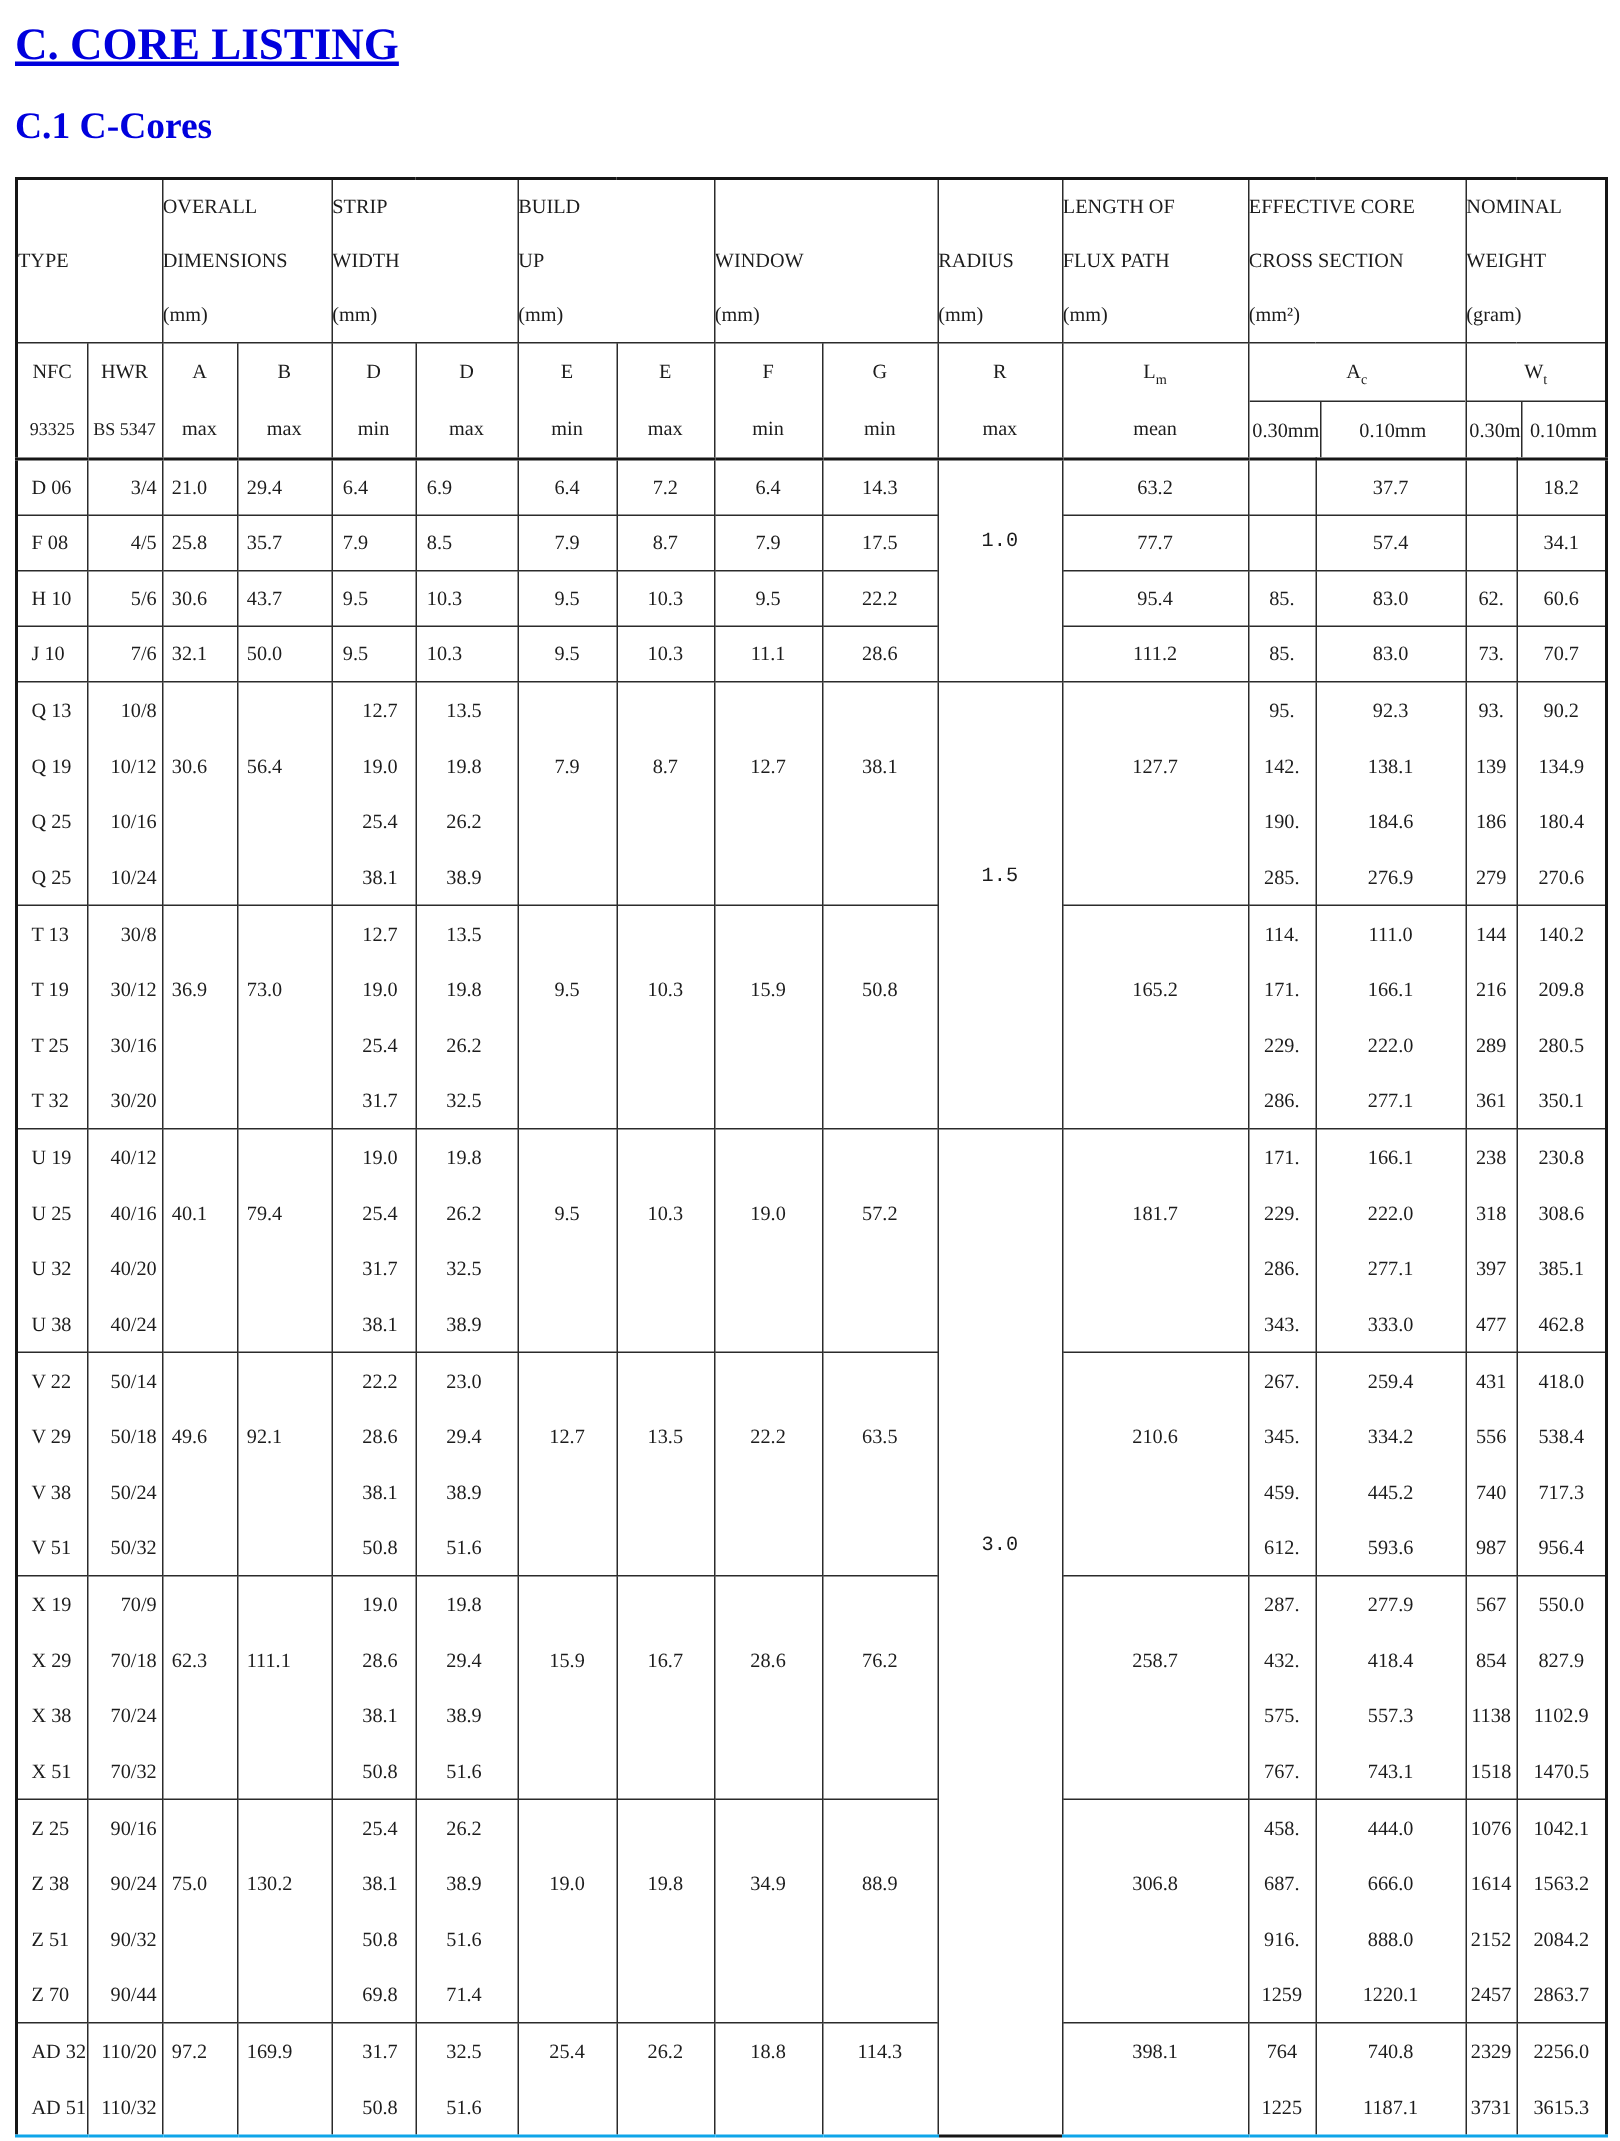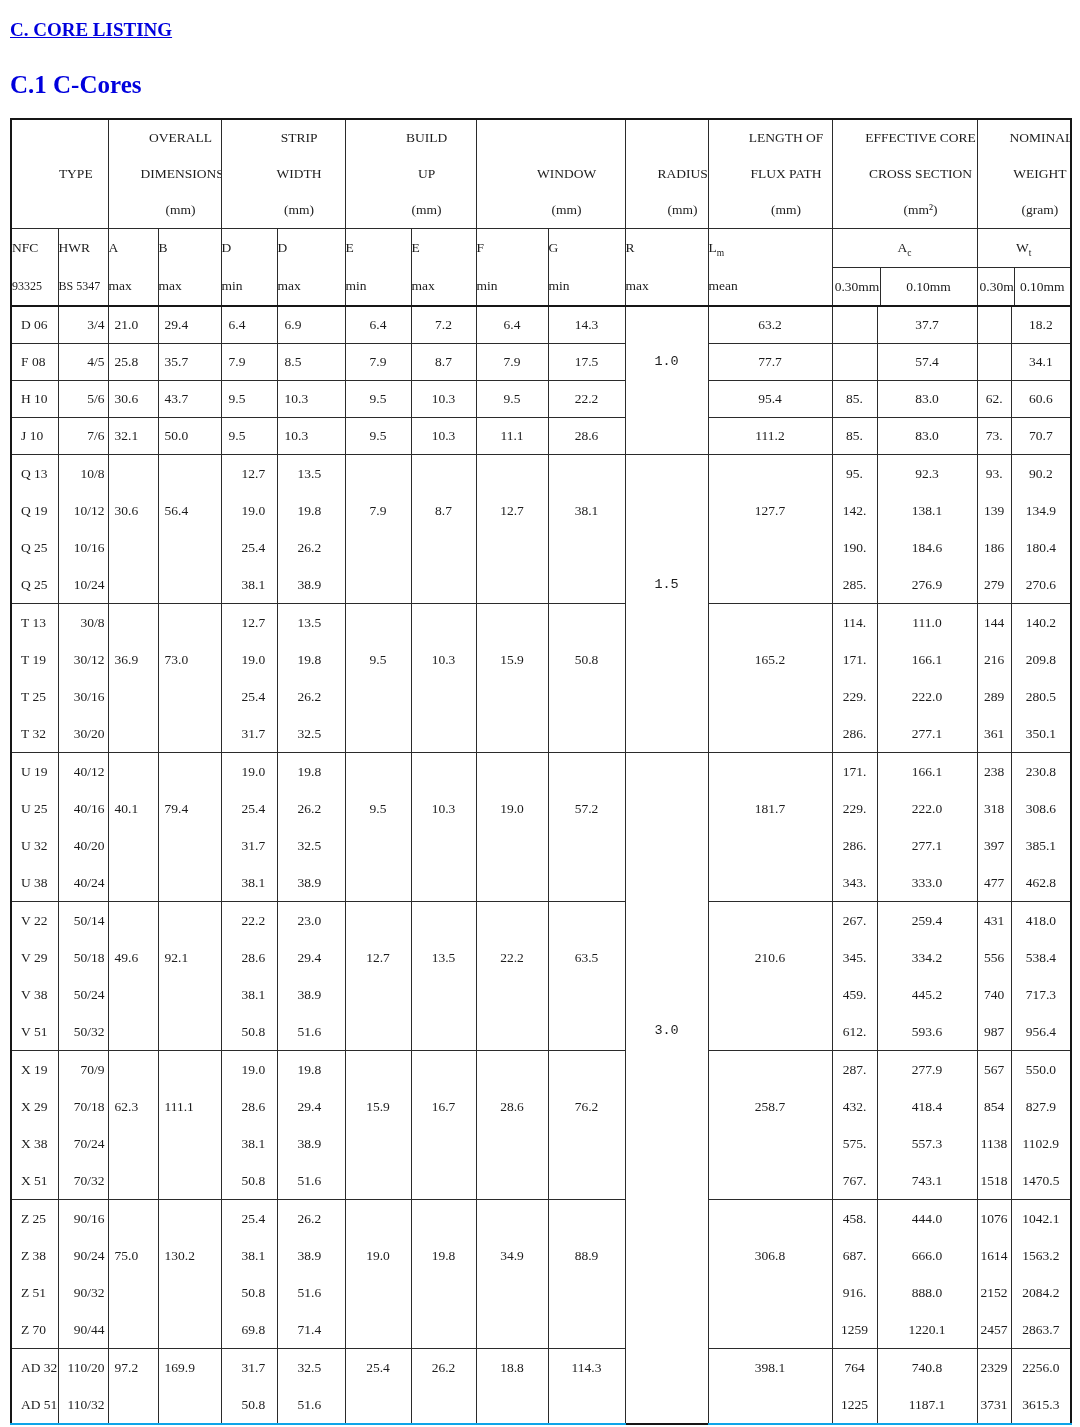--- a/index.html
+++ b/index.html
@@ -3,48 +3,48 @@
 <meta charset="utf-8">
 <style>
   html,body{margin:0;padding:0;}
   body{
     width:1080px;height:1427px;overflow:hidden;background:#ffffff;
     font-family:"Liberation Serif","DejaVu Serif",serif;
     color:var(--text-color,#1c1c1c);
   }
   .page{padding:0 0 0 10px;}
   .doc-title{
-    display:inline-block;font-size:19px;line-height:34px;margin:13px 0 0 0;
+    display:inline-block;font-size:30px;line-height:34px;margin:13px 0 0 0;
     color:var(--link-color,#0000dd);text-decoration:underline;cursor:pointer;
   }
   .doc-sub{
     display:block;font-size:25px;line-height:29px;margin:23px 0 0 0;
     color:var(--link-color,#0000dd);cursor:pointer;
     width:fit-content;
   }
   table.core{
     border-collapse:collapse;table-layout:fixed;width:1062px;margin-top:19px;
     border:2px solid #161616;
   }
   td{
     border:1px solid #2b2b2b;padding:0;font-size:13.5px;
     overflow:hidden;white-space:nowrap;vertical-align:middle;
   }
   sub{font-size:9.5px;}
   
   .ghead{vertical-align:middle;}
-  .gl{height:36px;line-height:36px;text-align:center;margin-left:32px;}
+  .gl{height:36px;line-height:36px;}
   .subtd{vertical-align:top;}
-  .st{height:38px;line-height:38px;text-align:left;}
+  .st{height:38px;line-height:38px;text-align:center;}
   .st.small{font-size:12px;}
   tr.subrow td{border-bottom:2px solid #161616;}
   .sym{height:38px;line-height:38px;text-align:center;}
   .splitwrap{display:flex;height:37px;border-top:1px solid #2b2b2b;}
   .sc{overflow:hidden;white-space:nowrap;line-height:37px;}
-  .sc0{padding-left:2px;text-align:center;border-right:1px solid #2b2b2b;flex:none;}
+  .sc0{padding-left:2px;text-align:right;border-right:1px solid #2b2b2b;flex:none;}
   .sc1{flex:1;text-align:center;}
   
   td.b1{height:36px;}
   .stacktd{vertical-align:top;}
   .ln{height:37px;line-height:37px;}
   .rcell{vertical-align:top;font-family:Liberation Mono, monospace;}
   .rval{height:37px;line-height:37px;text-align:center;}
   .al{text-align:left}.ar{text-align:right}.ac{text-align:center}
   .p9{padding-left:9px}.p6{padding-left:6px}.p7{padding-left:7px}.p20{padding-left:20px}.pr3{padding-right:3px}
   tr.lastrow td{border-bottom:2px solid #0ea5e9;margin-top:35px;}

